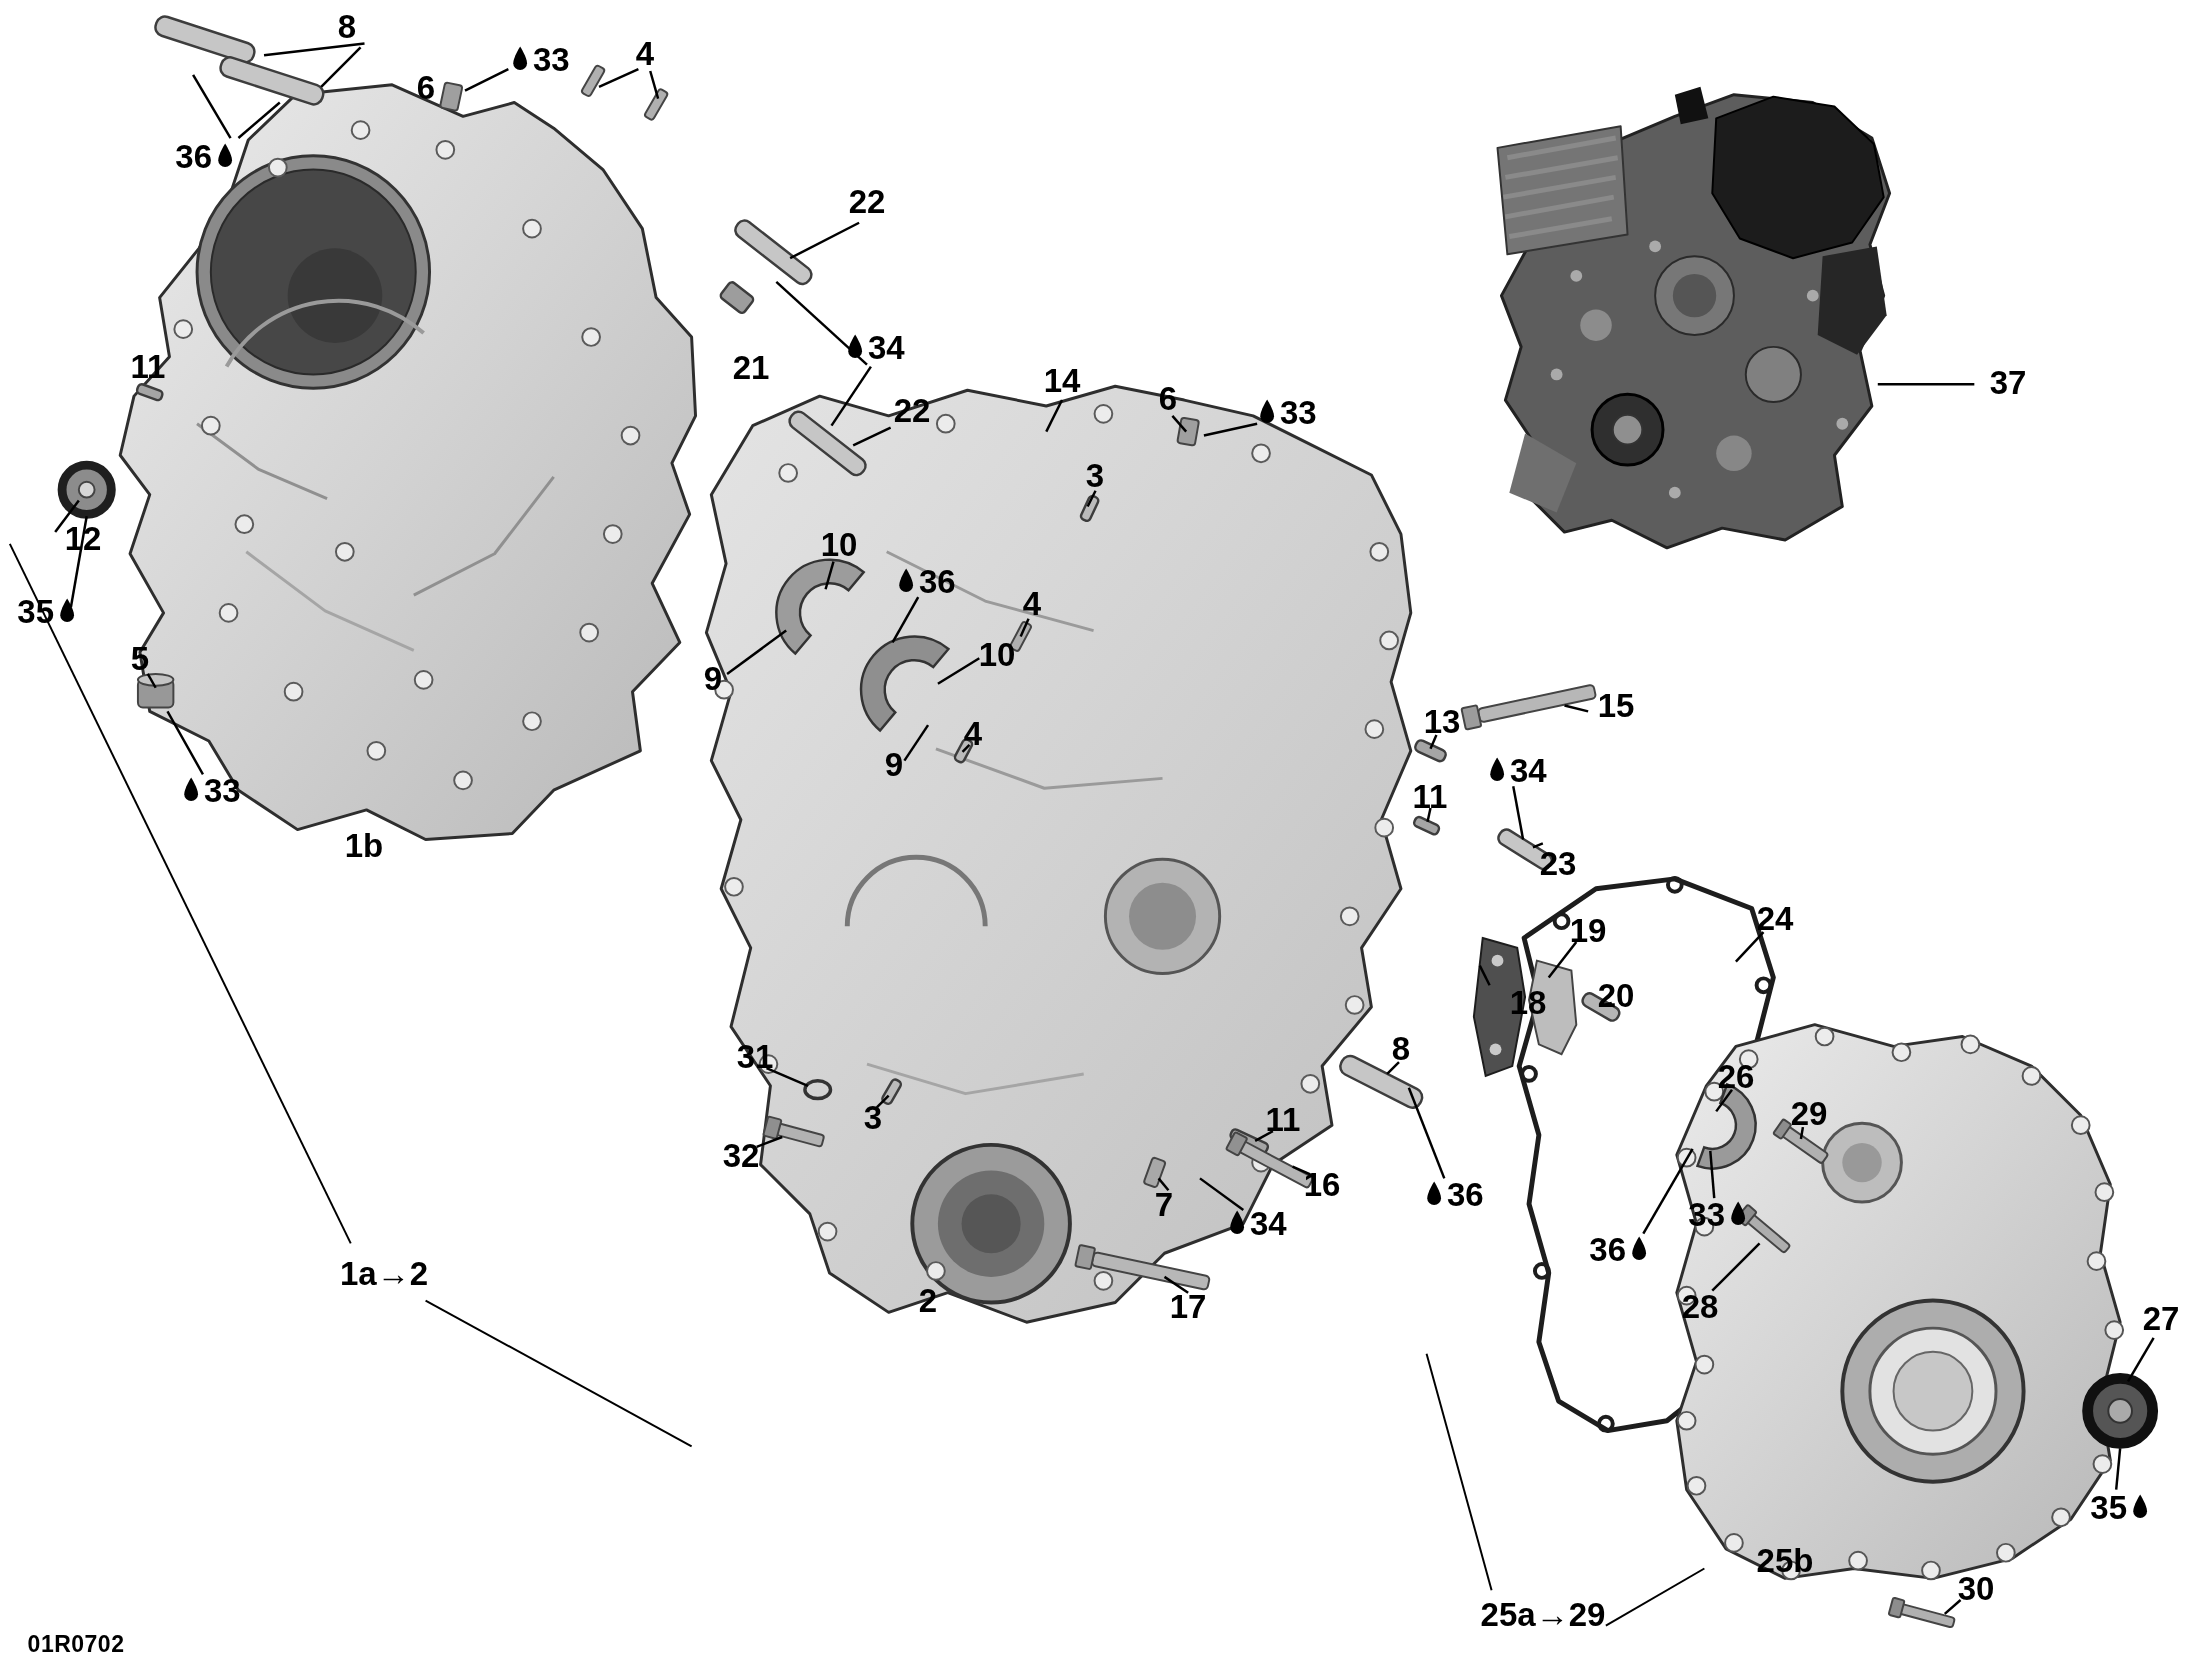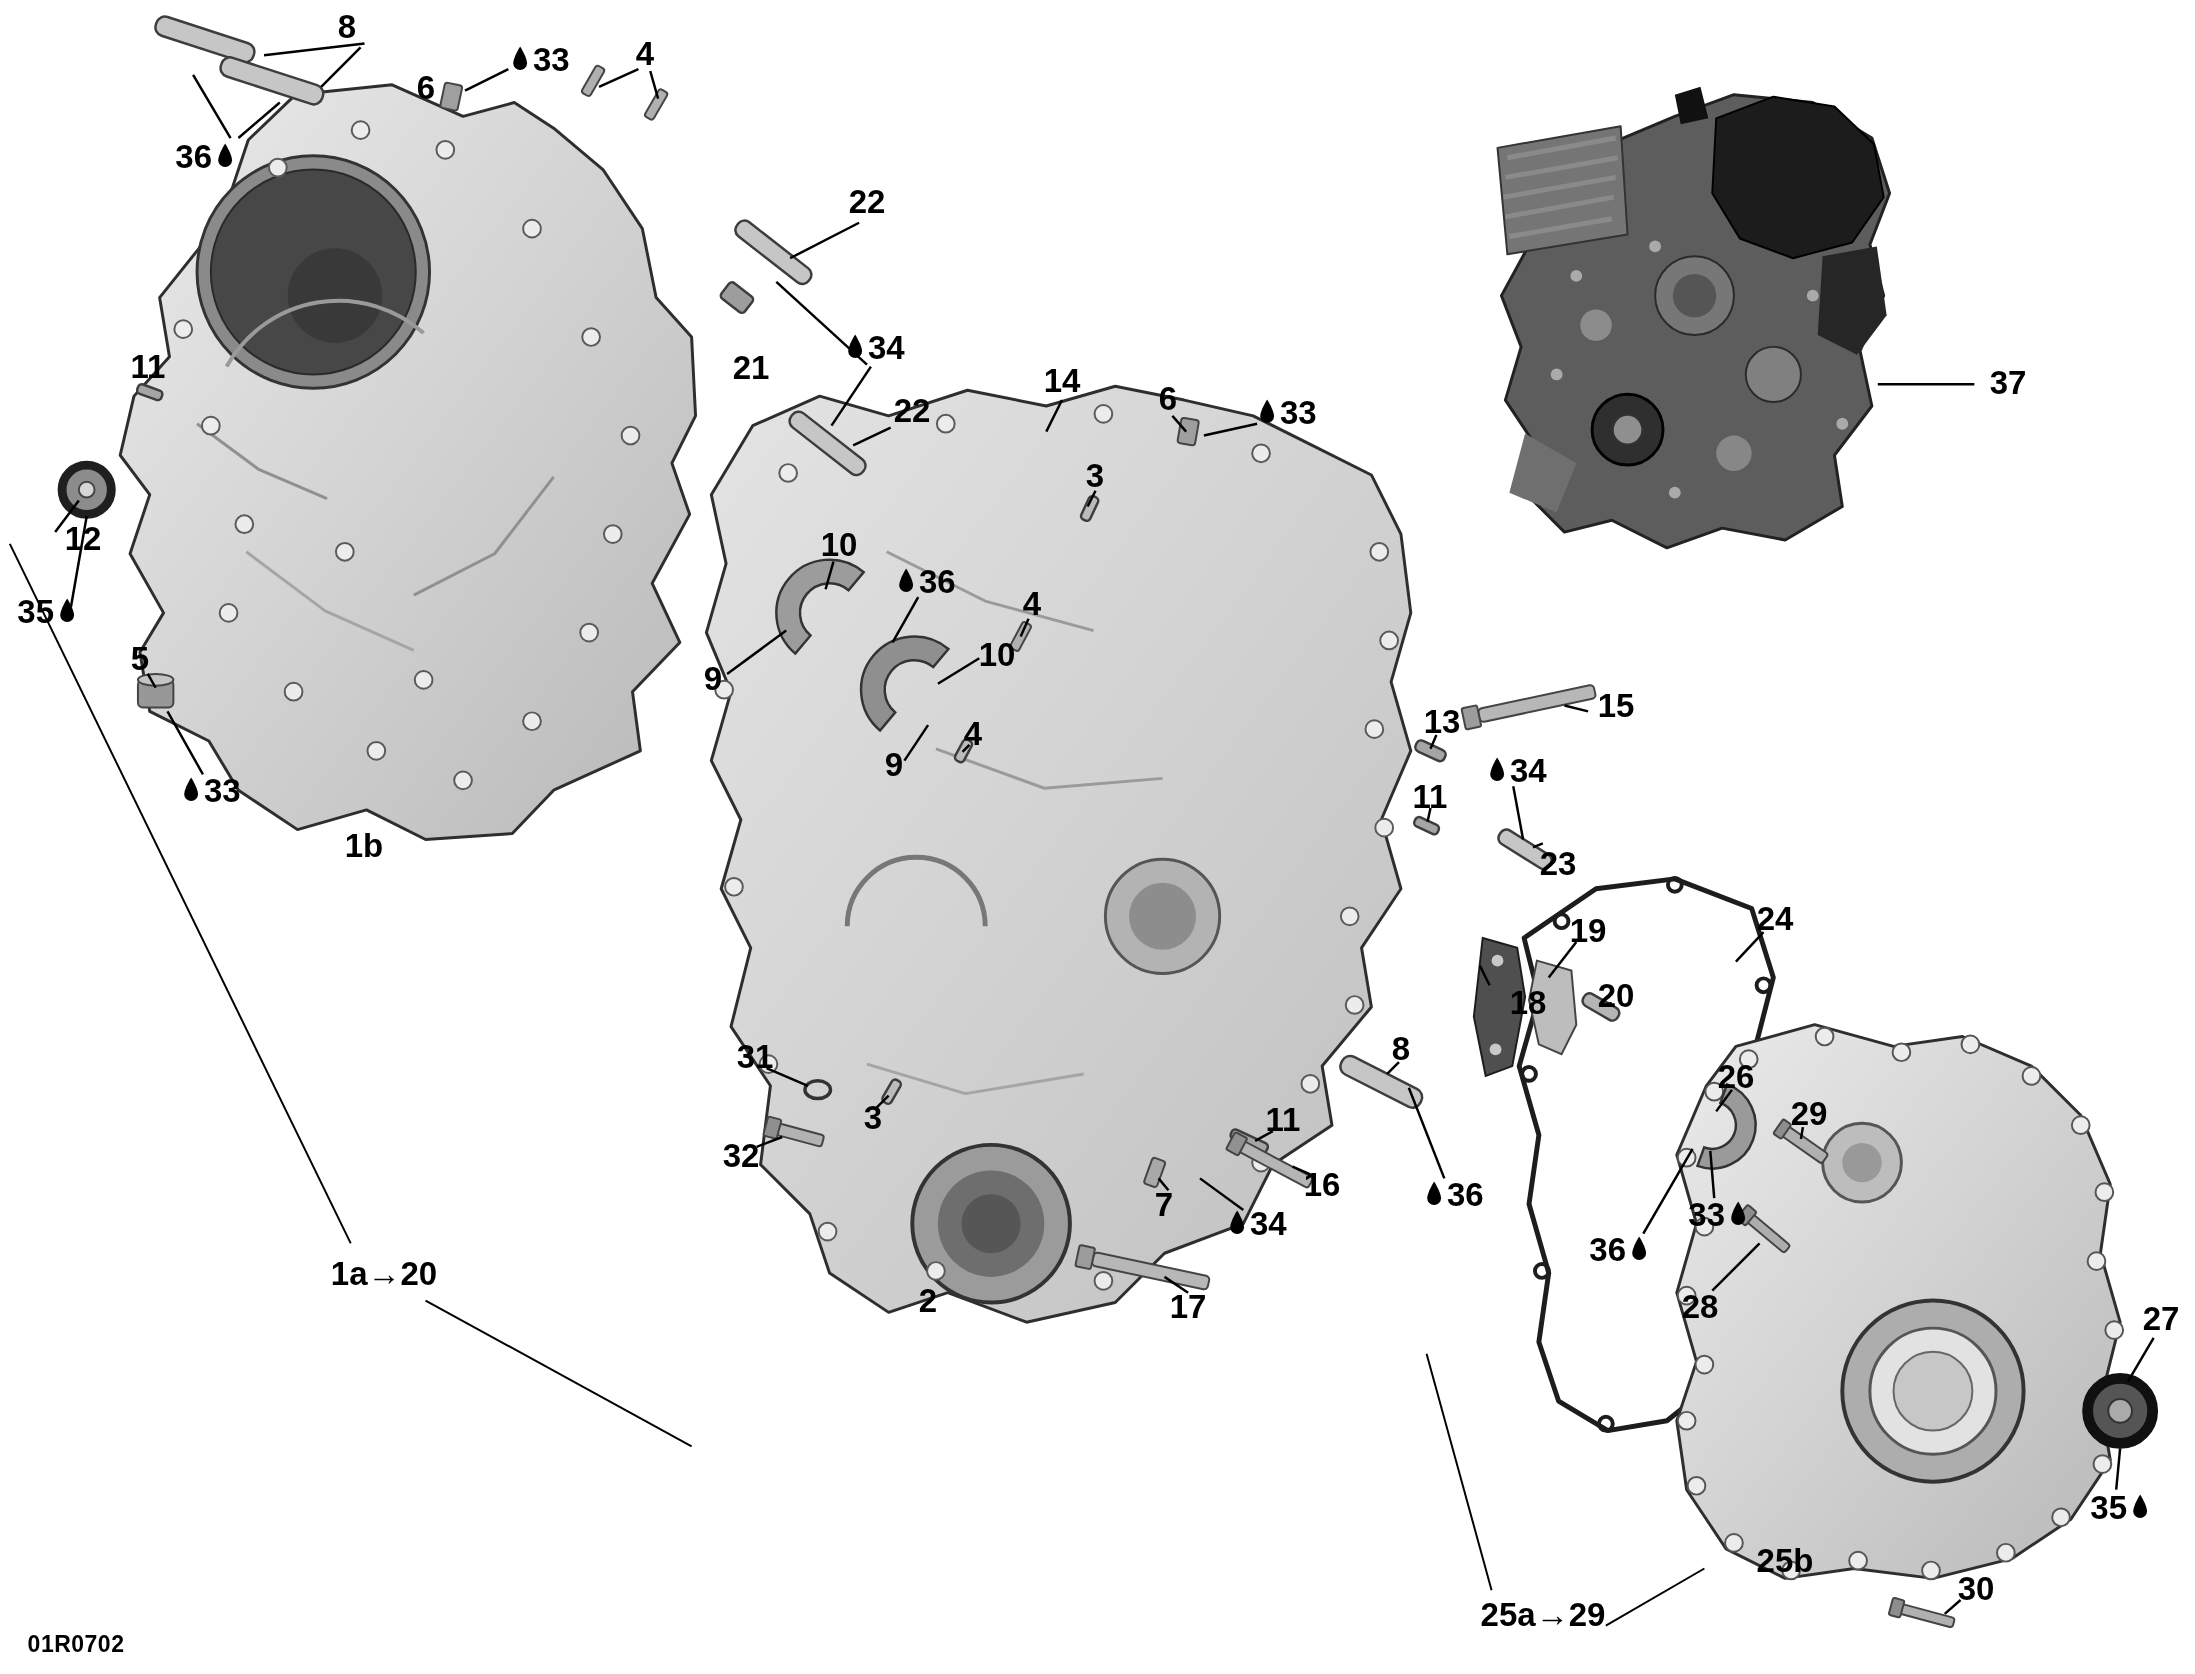--- a/index.html
+++ b/index.html
@@ -595,21 +595,21 @@
       <div class="part-label" style="left: 928px; top: 1300px;">
         <span>2</span>
       </div>
       <div class="part-label" style="left: 1188px; top: 1306px;">
         <span>17</span>
       </div>
       <div class="part-label" style="left: 2161px; top: 1318px;">
         <span>27</span>
       </div>
       <div class="part-label" style="left: 384px; top: 1273px;">
-        <span>1a→20</span>
+        <span>1a→2</span>
       </div>
       <div class="part-label" style="left: 2120px; top: 1507px;">
         <span>35</span>
         <svg viewBox="0 0 20 27" class="oil-drop">
           <path d="M10 1 C 10 1 3 12 3 18 A 7 7 0 0 0 17 18 C 17 12 10 1 10 1 Z"></path>
         </svg>
       </div>
       <div class="part-label" style="left: 1785px; top: 1560px;">
         <span>25b</span>
       </div>

